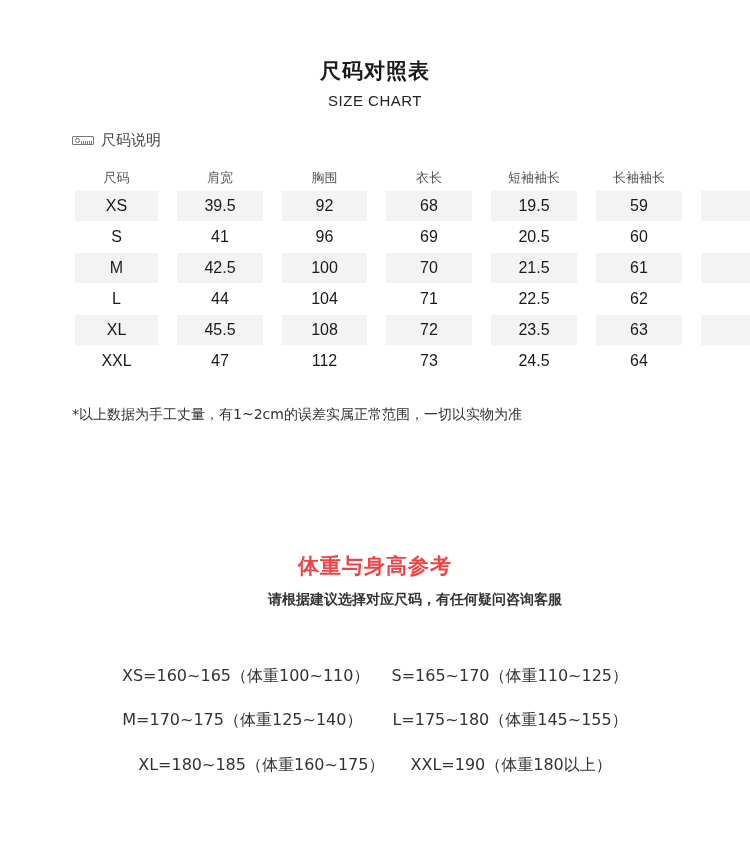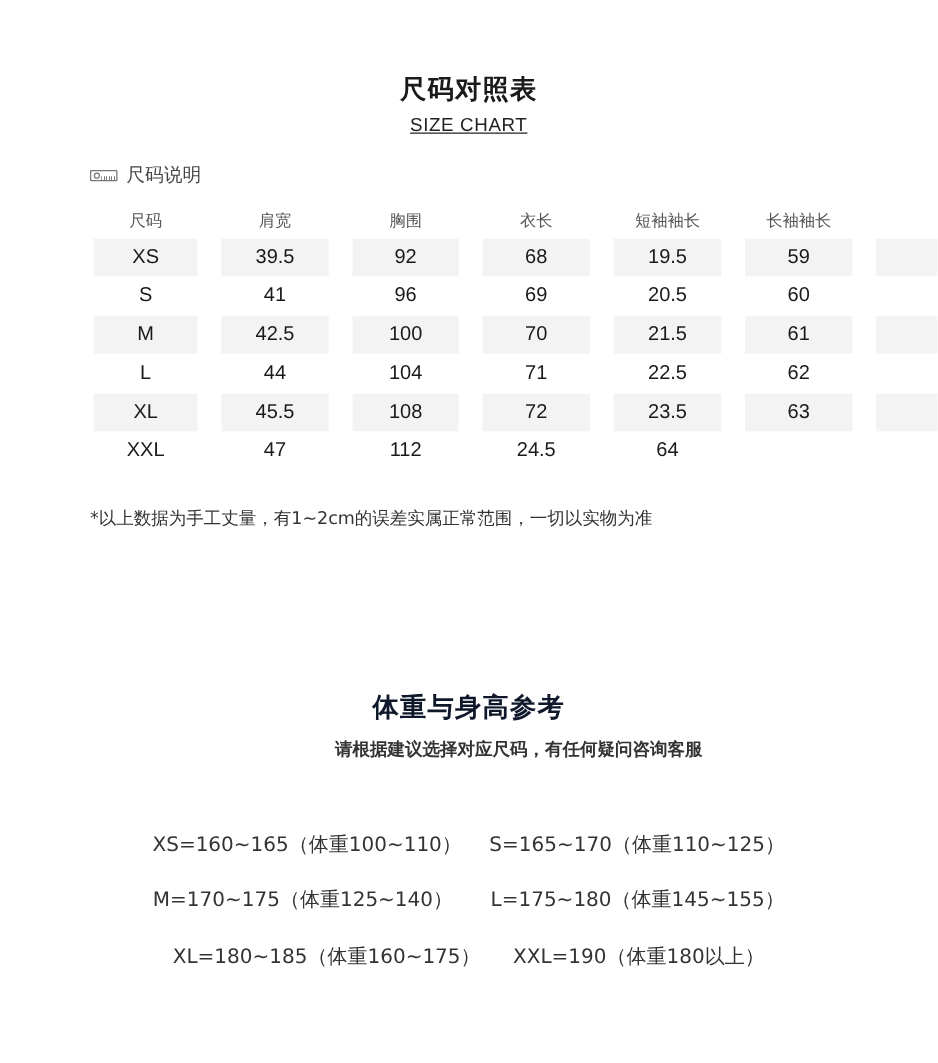--- a/index.html
+++ b/index.html
@@ -8,21 +8,21 @@
       font-family: "DejaVu Sans", "Liberation Sans", sans-serif;
       color: #222;
     }
     .title-cn {
       position: absolute; top: 57px; left: 0; width: 750px; text-align: center;
       font-size: 21px; font-weight: bold; color: #1a1a1a; letter-spacing: 1px;
     }
     .title-en {
       position: absolute; top: 92px; left: 0; width: 750px; text-align: center;
       font-family: "Liberation Sans", sans-serif;
-      font-size: 15px; color: #222; letter-spacing: 0.5px; text-decoration: underline;
+      font-size: 15px; color: #222; letter-spacing: 0.5px;
     }
     .section-label {
       position: absolute; top: 131px; left: 72px; display: flex; align-items: center;
       font-size: 15px; color: #444; font-family: Liberation Mono, monospace;
     }
     .ruler-icon {
       width: 22px; height: 9px; border: 1px solid #777; border-radius: 1px;
       margin-right: 7px; position: relative; box-sizing: border-box;
     }
     .ruler-icon::before {
@@ -51,21 +51,21 @@
     }
     .size-table .cell.shade { background: #f3f3f3; }
 
     .note {
       position: absolute; top: 406px; left: 72px;
       font-size: 14px; color: #333;
     }
 
     .title2 {
       position: absolute; top: 552px; left: 0; width: 750px; text-align: center;
-      font-size: 21px; font-weight: bold; color: #0f172a; letter-spacing: 1px;
+      font-size: 21px; font-weight: bold; color: #ef4444; letter-spacing: 1px;
     }
     .subtitle2 {
       position: absolute; top: 591px; left: 0; width: 750px; text-align: center;
       font-size: 14px; font-weight: bold; color: #333; padding-left: 40px;
     }
     .ref-row {
       position: absolute; left: 0; width: 750px; text-align: center;
       font-size: 16px; color: #333; white-space: pre;
     }
     .ref-row span.gap { display: inline-block; width: 22px; }
@@ -127,20 +127,21 @@
   <div class="cell shade">45.5</div>
   <div class="cell shade">108</div>
   <div class="cell shade">72</div>
   <div class="cell shade">23.5</div>
   <div class="cell shade">63</div>
   <div class="cell shade"></div>
 
   <div class="cell">XXL</div>
   <div class="cell">47</div>
   <div class="cell">112</div>
+  <div class="cell">73</div>
   <div class="cell">24.5</div>
   <div class="cell">64</div>
   <div class="cell"></div>
 </div>
 
 <div class="note">*以上数据为手工丈量，有1~2cm的误差实属正常范围，一切以实物为准</div>
 
 <div class="title2">体重与身高参考</div>
 <div class="subtitle2">请根据建议选择对应尺码，有任何疑问咨询客服</div>
 

